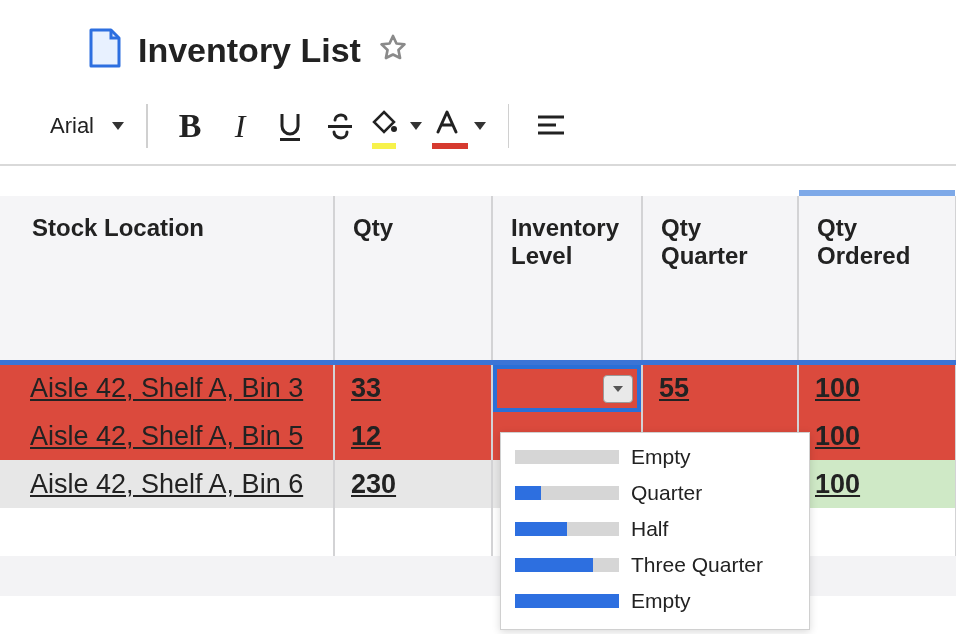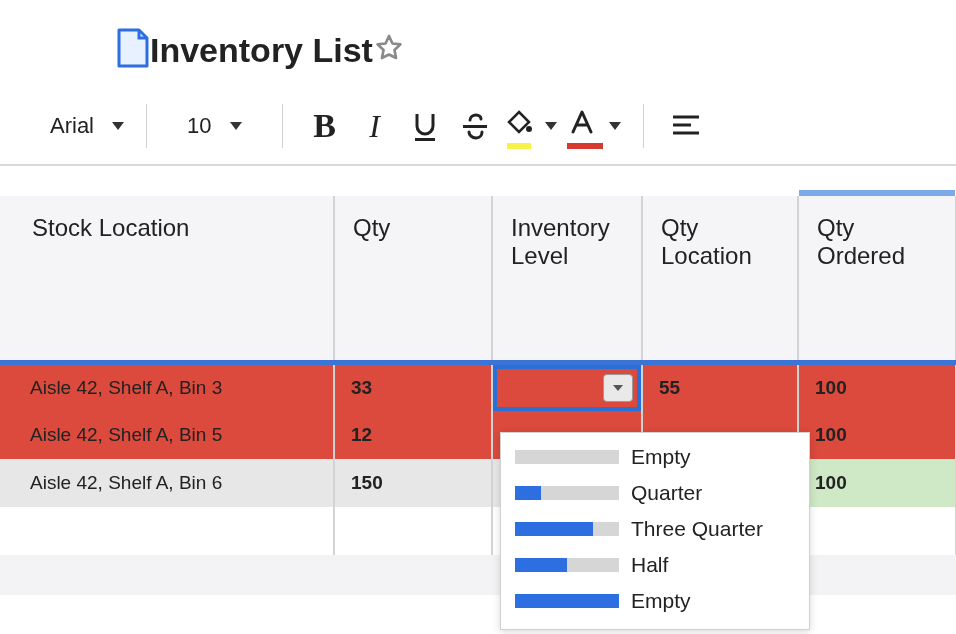--- a/index.html
+++ b/index.html
@@ -10,21 +10,22 @@
     color: #222;
     width: 956px;
     height: 634px;
     overflow: hidden;
   }
 
   
   .title-bar {
     display: flex;
     align-items: center;
-    padding: 28px 0 24px 116px;
+    gap: 16px;
+    padding: 28px 0 24px 88px;
   }
   .title {
     font-weight: 800;
     font-size: 34px;
     color: #222;
   }
   .star { color:#777; }
 
   
   .toolbar {
@@ -81,34 +82,35 @@
   }
   table {
     border-collapse: collapse;
     width: 100%;
     table-layout: fixed;
   }
   col.row-gutter { width: 14px; }
   th {
     text-align: left;
     font-size: 24px;
-    font-weight: 400;
+    font-weight: 700;
     padding: 18px 18px 90px 18px;
     border-right: 2px solid #d3d3d5;
     background: #f5f5f7;
     vertical-align: top;
     color: #222;
   }
   th:first-child, td:first-child { border-right:none; padding:0; }
   td {
-    font-size: 19px;
+    font-size: 27px;
     padding: 8px 16px;
     border-right: 2px solid #d3d3d5;
     border-bottom: 0;
     height: 48px;
+    text-decoration: underline;
   }
   tr.blue-top td { border-top: 5px solid #3b74d6; }
   .row-red td { background: #db4a3d; }
   .row-green td { background: #98d288; }
   .row-lightgreen td { background: #cfe9c6; }
   .row-lightgreen td:nth-child(1),
   .row-lightgreen td:nth-child(2),
   .row-lightgreen td:nth-child(3),
   .row-lightgreen td:nth-child(4) { background:#e7e7e7; }
   .row-lightgreen td:nth-child(6) { background:#cfe9c6; }
@@ -183,24 +185,20 @@
       </svg>
   </span>
 </div>
 
 <div class="toolbar">
   <div class="group">
     <span class="tb-label">Arial</span>
     <span class="caret"></span>
   </div>
   <div class="sep"></div>
-  <div class="group" style="padding:0 40px;">
-    <span class="tb-label">10</span>
-    <span class="caret"></span>
-  </div>
   <div class="sep"></div>
   <div class="group">
     <span class="tb-btn tb-b">B</span>
     <span class="tb-btn tb-i">I</span>
     <span class="tb-btn">
       <svg width="28" height="30" viewBox="0 0 28 30">
           <path d="M6 3v12a8 8 0 0 0 16 0V3" fill="none" stroke="#222" stroke-width="3"></path>
           <rect x="4" y="27" width="20" height="3" fill="#222"></rect>
         </svg>
     </span>
@@ -249,21 +247,21 @@
       <col style="width:150px">
       <col style="width:156px">
       <col style="width:158px">
     </colgroup>
     <thead>
       <tr>
         <th></th>
         <th>Stock Location</th>
         <th>Qty</th>
         <th>Inventory Level</th>
-        <th>Qty Location</th>
+        <th>Qty Quarter</th>
         <th class="qty-ordered-head">Qty Ordered</th>
       </tr>
     </thead>
     <tbody id="tbody">
         <tr class="row-red blue-top">
           <td></td>
           <td>Aisle 42, Shelf A, Bin 3</td>
           <td class="center">33</td>
           <td class="sel-cell">
             <div class="sel-outline"></div>
@@ -278,21 +276,21 @@
           <td></td>
           <td>Aisle 42, Shelf A, Bin 5</td>
           <td class="center">12</td>
           <td></td>
           <td class="center"></td>
           <td class="center">100</td>
         </tr>
         <tr class="row-lightgreen">
           <td></td>
           <td>Aisle 42, Shelf A, Bin 6</td>
-          <td class="center">150</td>
+          <td class="center">230</td>
           <td></td>
           <td class="center"></td>
           <td class="center">100</td>
         </tr>
         <tr class="row-empty">
           <td></td>
           <td></td>
           <td></td>
           <td></td>
           <td></td>
@@ -310,29 +308,29 @@
       <span>Empty</span>
     </div>
     <div class="dd-item">
       <div class="bar">
         <div class="fillbar" style="width: 25%;"></div>
       </div>
       <span>Quarter</span>
     </div>
     <div class="dd-item">
       <div class="bar">
+        <div class="fillbar" style="width: 50%;"></div>
+      </div>
+      <span>Half</span>
+    </div>
+    <div class="dd-item">
+      <div class="bar">
         <div class="fillbar" style="width: 75%;"></div>
       </div>
       <span>Three Quarter</span>
     </div>
     <div class="dd-item">
       <div class="bar">
-        <div class="fillbar" style="width: 50%;"></div>
-      </div>
-      <span>Half</span>
-    </div>
-    <div class="dd-item">
-      <div class="bar">
         <div class="fillbar" style="width: 100%;"></div>
       </div>
       <span>Empty</span>
     </div>
   </div>
 
 </body></html>

